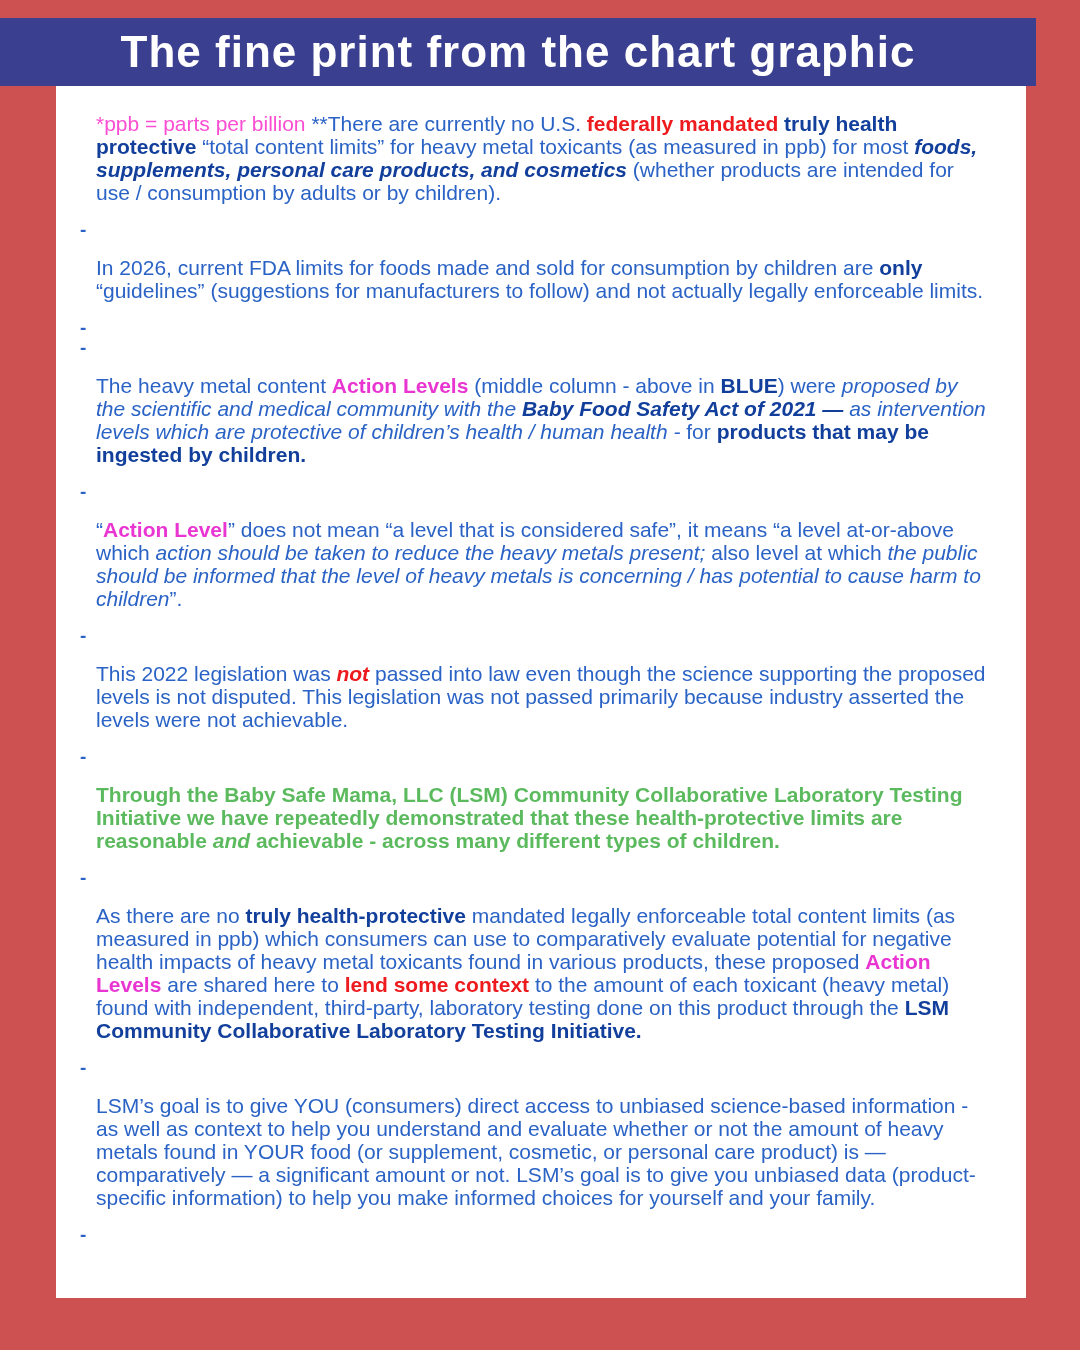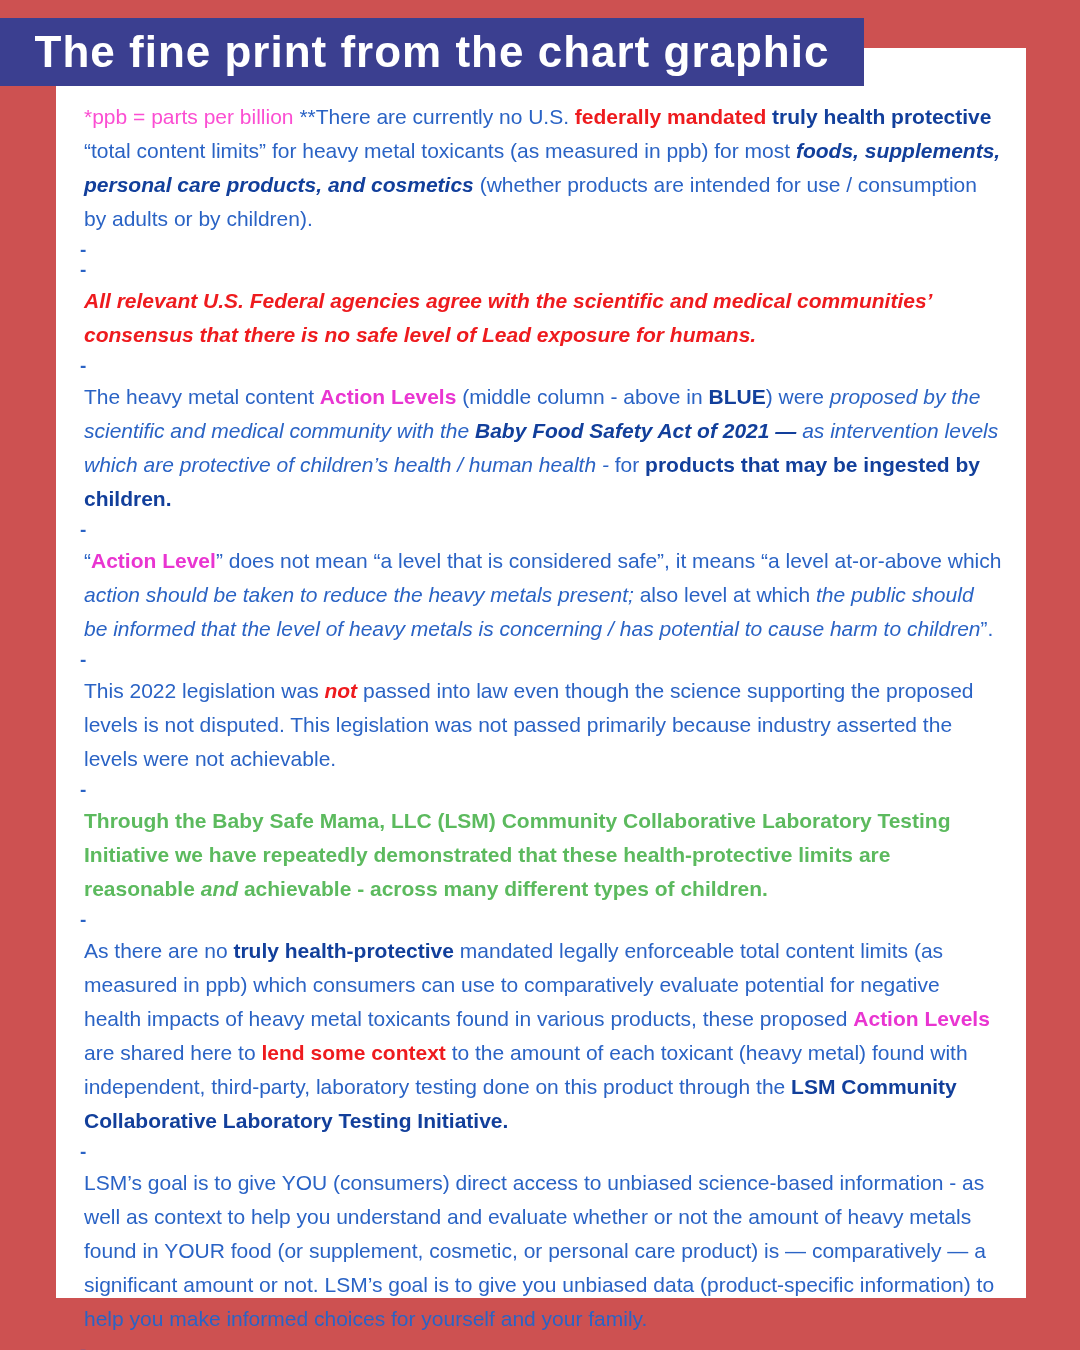--- a/index.html
+++ b/index.html
@@ -16,21 +16,21 @@
     left: 56px;
     top: 48px;
     width: 970px;
     height: 1250px;
     background: var(--panel, #ffffff);
   }
   .banner {
     position: absolute;
     left: 0;
     top: 18px;
-    width: 864px;
+    width: 1036px;
     height: 68px;
     background: var(--banner, #3b3f90);
     display: flex;
     align-items: center;
     justify-content: center;
     z-index: 2;
   }
   .banner h1 {
     margin: 0;
     color: #ffffff;
@@ -40,23 +40,23 @@
     white-space: nowrap;
   }
   .content {
     position: absolute;
     left: 80px;
     top: 96px;
     width: 926px;
     z-index: 3;
   }
   .para {
-    margin: 4px;
+    margin: 16px;
     font-size: 21px;
-    line-height: 34px;
+    line-height: 23px;
     color: var(--blue, #2a63c5);
   }
   .sep {
     margin: 0;
     font-size: 19px;
     line-height: 20px;
     font-weight: bold;
     color: var(--blue, #2a63c5);
   }
   .c-blue    { color: var(--blue, #2a63c5); }
@@ -75,22 +75,22 @@
 
 <div class="panel"></div>
 
 <div class="banner">
   <h1>The fine print from the chart graphic</h1>
 </div>
 
 <div class="content">
     <p class="para"><span class="c-pink s-r">*ppb = parts per billion </span><span class="c-blue s-r">**There are currently no U.S. </span><span class="c-red s-b">federally mandated </span><span class="c-navy s-b">truly health protective </span><span class="c-blue s-r">“total content limits” for heavy metal toxicants (as measured in ppb) for most </span><span class="c-navy s-bi">foods, supplements, personal care products, and cosmetics </span><span class="c-blue s-r">(whether products are intended for use / consumption by adults or by children).</span></p>
     <p class="sep">-</p>
+    <p class="para"><span class="c-blue s-r">In 2026, current FDA limits for foods made and sold for consumption by children are </span><span class="c-navy s-b">only </span><span class="c-blue s-r">“guidelines” (suggestions for manufacturers to follow) and not actually legally enforceable limits.</span></p>
     <p class="sep">-</p>
-    <p class="para"><span class="c-red s-bi">All relevant U.S. Federal agencies agree with the scientific and medical communities’ consensus that there is no safe level of Lead exposure for humans.</span></p>
     <p class="sep">-</p>
     <p class="para"><span class="c-blue s-r">The heavy metal content </span><span class="c-magenta s-b">Action Levels </span><span class="c-blue s-r">(middle column - above in </span><span class="c-navy s-b">BLUE</span><span class="c-blue s-r">) were </span><span class="c-blue s-i">proposed by the scientific and medical community with the </span><span class="c-navy s-bi">Baby Food Safety Act of 2021 — </span><span class="c-blue s-i">as intervention levels which are protective of children’s health / human health - </span><span class="c-blue s-r">for </span><span class="c-navy s-b">products that may be ingested by children.</span></p>
     <p class="sep">-</p>
     <p class="para"><span class="c-blue s-r">“</span><span class="c-magenta s-b">Action Level</span><span class="c-blue s-r">” does not mean “a level that is considered safe”, it means “a level at-or-above which </span><span class="c-blue s-i">action should be taken to reduce the heavy metals present; </span><span class="c-blue s-r">also level at which </span><span class="c-blue s-i">the public should be informed that the level of heavy metals is concerning / has potential to cause harm to children</span><span class="c-blue s-r">”.</span></p>
     <p class="sep">-</p>
     <p class="para"><span class="c-blue s-r">This 2022 legislation was </span><span class="c-red s-bi">not </span><span class="c-blue s-r">passed into law even though the science supporting the proposed levels is not disputed. This legislation was not passed primarily because industry asserted the levels were not achievable.</span></p>
     <p class="sep">-</p>
     <p class="para"><span class="c-green s-b">Through the Baby Safe Mama, LLC (LSM) Community Collaborative Laboratory Testing Initiative we have repeatedly demonstrated that these health-protective limits are reasonable </span><span class="c-green s-bi">and </span><span class="c-green s-b">achievable - across many different types of children.</span></p>
     <p class="sep">-</p>
     <p class="para"><span class="c-blue s-r">As there are no </span><span class="c-navy s-b">truly health-protective </span><span class="c-blue s-r">mandated legally enforceable total content limits (as measured in ppb) which consumers can use to comparatively evaluate potential for negative health impacts of heavy metal toxicants found in various products, these proposed </span><span class="c-magenta s-b">Action Levels </span><span class="c-blue s-r">are shared here to </span><span class="c-red s-b">lend some context </span><span class="c-blue s-r">to the amount of each toxicant (heavy metal) found with independent, third-party, laboratory testing done on this product through the </span><span class="c-navy s-b">LSM Community Collaborative Laboratory Testing Initiative.</span></p>

